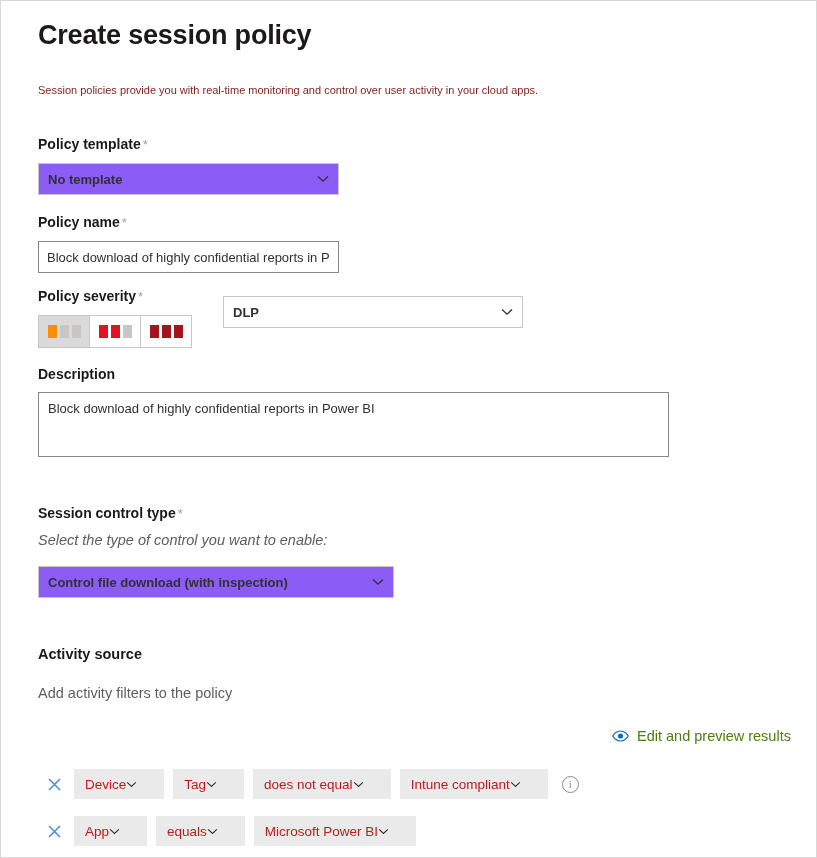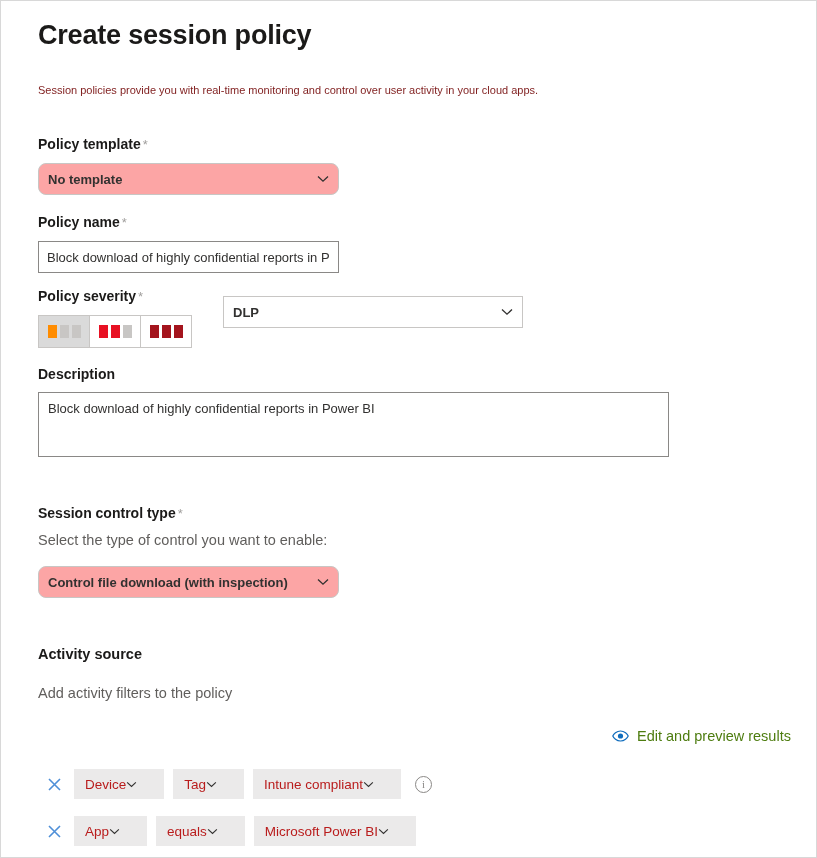--- a/index.html
+++ b/index.html
@@ -66,21 +66,21 @@
     border: 1px solid #c8c6c4;
     background: #ffffff;
     display: flex;
     align-items: center;
     padding: 0 30px 0 9px;
     font-size: 13px;
     color: #323130;
     cursor: pointer;
     user-select: none;
   }
-  .dd.shaded { background: #fca5a5; border-radius: 8px; }
+  .dd.shaded { background: #8b5cf6; }
   .dd .dd-text { font-weight: bold; white-space: nowrap; overflow: hidden; }
   .dd .chev {
     position: absolute;
     right: 9px;
     top: 50%;
     transform: translateY(-50%);
     display: flex;
     align-items: center;
   }
   .chev svg { display: block; }
@@ -261,22 +261,22 @@
     <div class="field-label">Description</div>
     <div class="tarea" style="width:631px; height:65px; margin-top:9px;">
       <span>Block download of highly confidential reports in Power BI</span>
     </div>
   </div>
 
   <div class="abs" style="left:37px; top:485px;">
     <div class="field-label">
       <span>Session control type</span><span class="req">*</span>
     </div>
-    <div class="helper" style="margin-top:7px;">Select the type of control you want to enable:</div>
-    <div class="dd shaded" style="width:301px; margin-top:16px;">
+    <div class="helper" style="margin-top:7px;font-style:italic;">Select the type of control you want to enable:</div>
+    <div class="dd shaded" style="width:356px; margin-top:16px;">
       <span class="dd-text">Control file download (with inspection)</span>
       <span class="chev">
         <svg width="12" height="8" viewBox="0 0 12 8">
             <path d="M1 1.5 L6 6.2 L11 1.5" stroke="#323130" stroke-width="1.3" fill="none"></path>
           </svg>
       </span>
     </div>
   </div>
 
   <div class="abs section-head" style="left:37px; top:627px;">Activity source</div>
@@ -310,20 +310,28 @@
         </div>
         <div class="pill">
           <span>Tag</span>
           <span class="chev">
             <svg width="11" height="7" viewBox="0 0 12 8">
               <path d="M1 1.5 L6 6.2 L11 1.5" stroke="#323130" stroke-width="1.3" fill="none"></path>
             </svg>
           </span>
         </div>
         <div class="pill">
+          <span>does not equal</span>
+          <span class="chev">
+            <svg width="11" height="7" viewBox="0 0 12 8">
+              <path d="M1 1.5 L6 6.2 L11 1.5" stroke="#323130" stroke-width="1.3" fill="none"></path>
+            </svg>
+          </span>
+        </div>
+        <div class="pill">
           <span>Intune compliant</span>
           <span class="chev">
             <svg width="11" height="7" viewBox="0 0 12 8">
               <path d="M1 1.5 L6 6.2 L11 1.5" stroke="#323130" stroke-width="1.3" fill="none"></path>
             </svg>
           </span>
         </div>
         <div class="info-icon">i</div>
       </div>
       <div class="filter-row" style="margin-top: 17px;">

